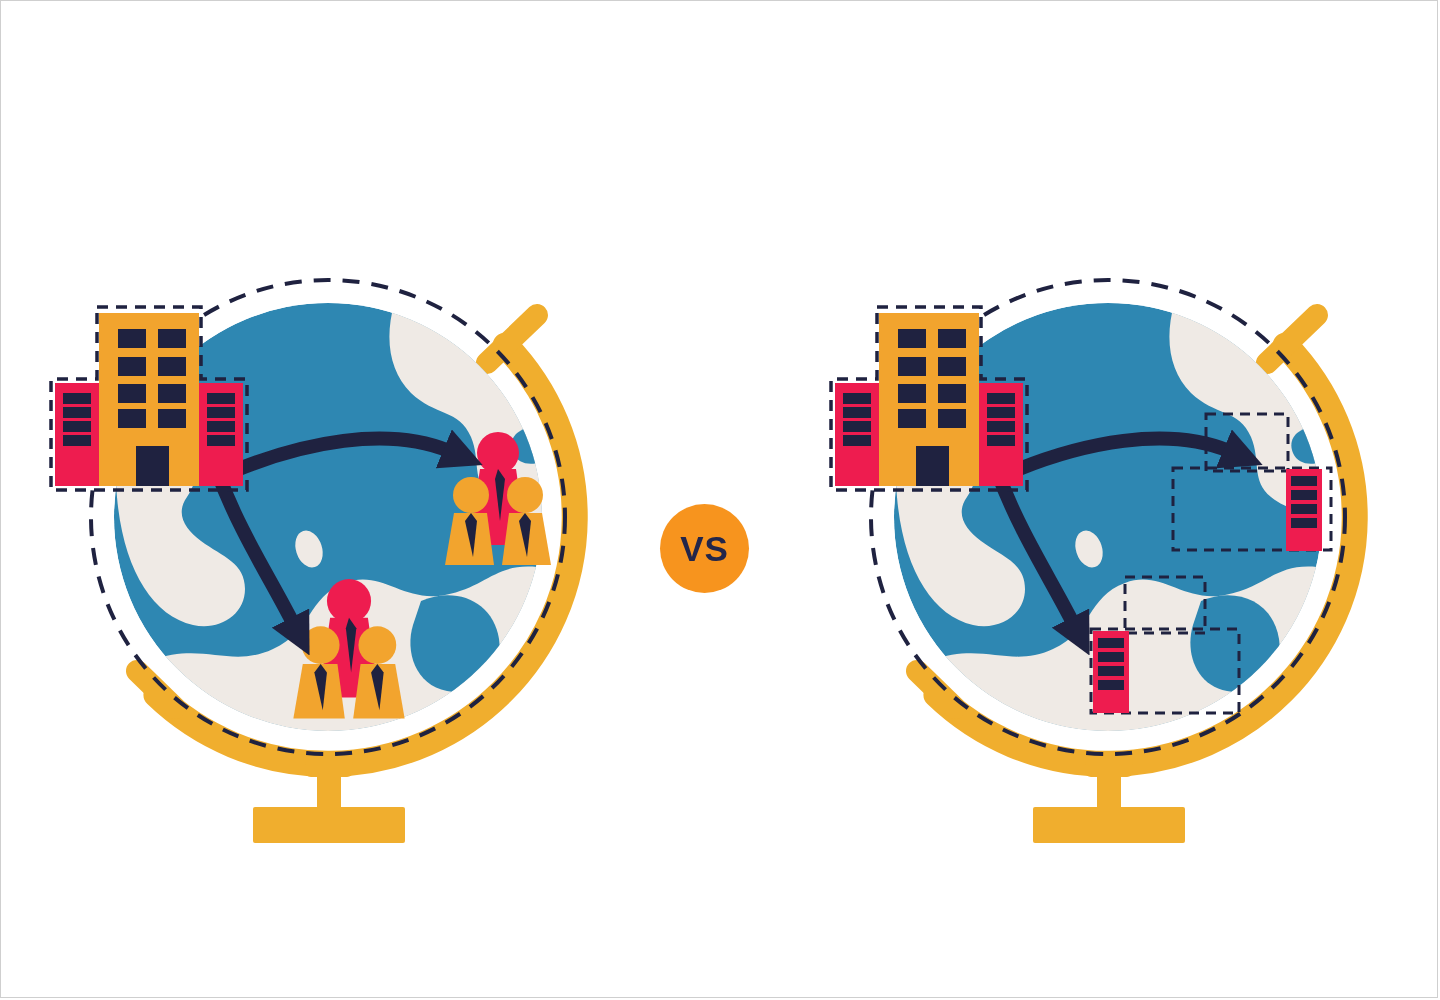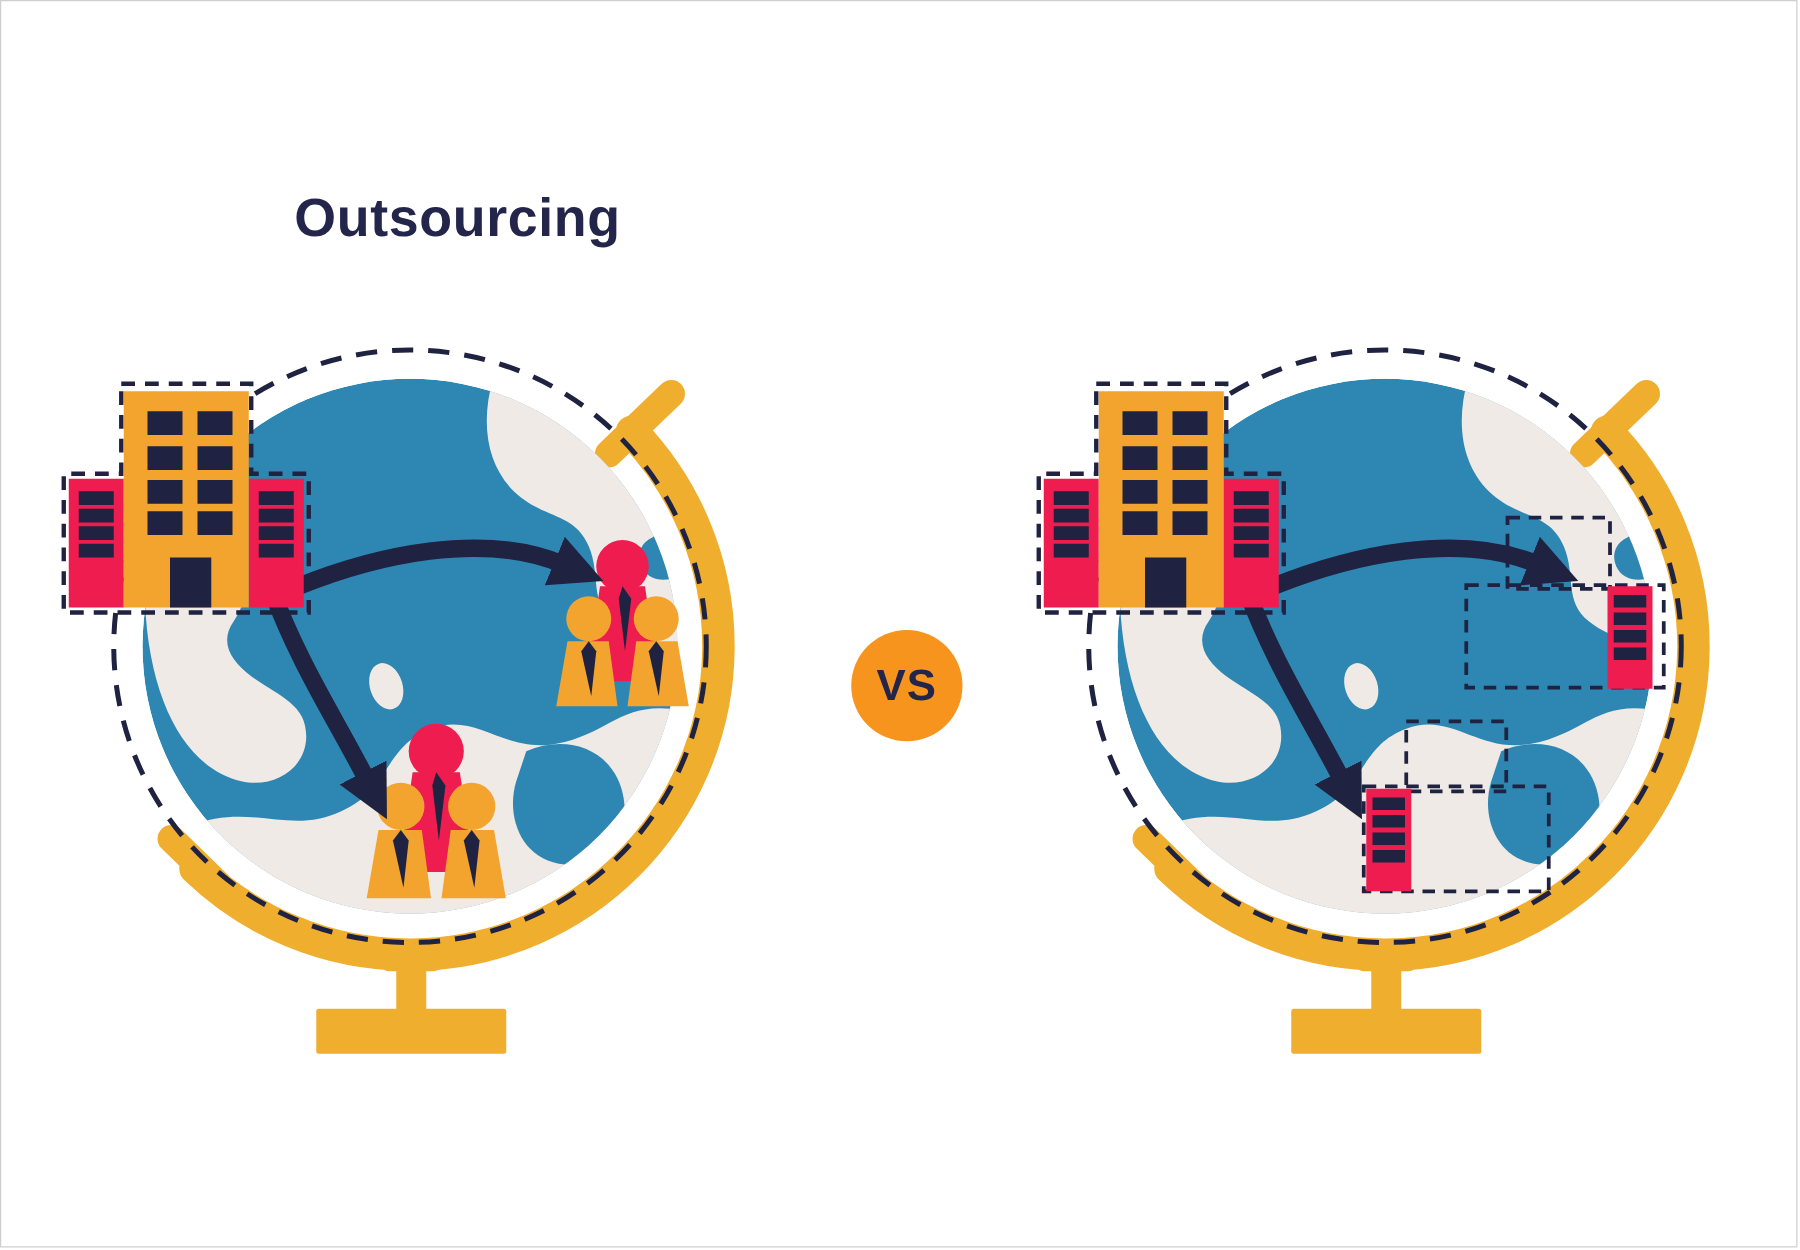--- a/index.html
+++ b/index.html
@@ -23,21 +23,21 @@
     text-align:center;
     font-size:43px;
     font-weight:700;
     letter-spacing:0.5px;
     color:var(--text-navy,#23264A);
   }
   .title.left{left:165px;}
   .title.right{left:862px;}
   .vs{
     position:absolute;
-    left:680px;top:503px;
+    left:659px;top:503px;
     width:89px;height:89px;
     border-radius:50%;
     background:var(--vs-orange,#F7941E);
     display:flex;align-items:center;justify-content:center;text-align:right;
   }
   .vs span{
     font-size:35px;
     font-weight:800;
     letter-spacing:1px;
     color:var(--text-navy,#23264A);
@@ -53,21 +53,20 @@
   .dash-orbit{stroke:var(--navy,#1F2240);stroke-width:4;fill:none;stroke-dasharray:17 12;}
   .dash-box{stroke:var(--navy,#1F2240);stroke-width:3.5;fill:none;stroke-dasharray:11 8;}
   .dash-region{stroke:var(--navy,#1F2240);stroke-width:3;fill:none;stroke-dasharray:10 7;}
   .arrow{stroke:var(--navy,#1F2240);stroke-width:14;fill:none;stroke-linecap:round;}
 </style>
 </head>
 <body>
 
 <div class="canvas">
 
-  <div class="title left">Outsourcing</div>
 
   <svg class="scene" width="1440" height="1000" viewBox="0 0 1440 1000">
     <defs>
       <clipPath id="gclip">
           <circle cx="327" cy="516" r="214"></circle>
         </clipPath>
 
       <marker id="ah" viewBox="0 0 3 3" refX="0.4" refY="1.5" markerWidth="3" markerHeight="3" orient="auto" markerUnits="strokeWidth">
         <path d="M0,0 L3,1.5 L0,3 Z" class="fill-navy"></path>
       </marker>

